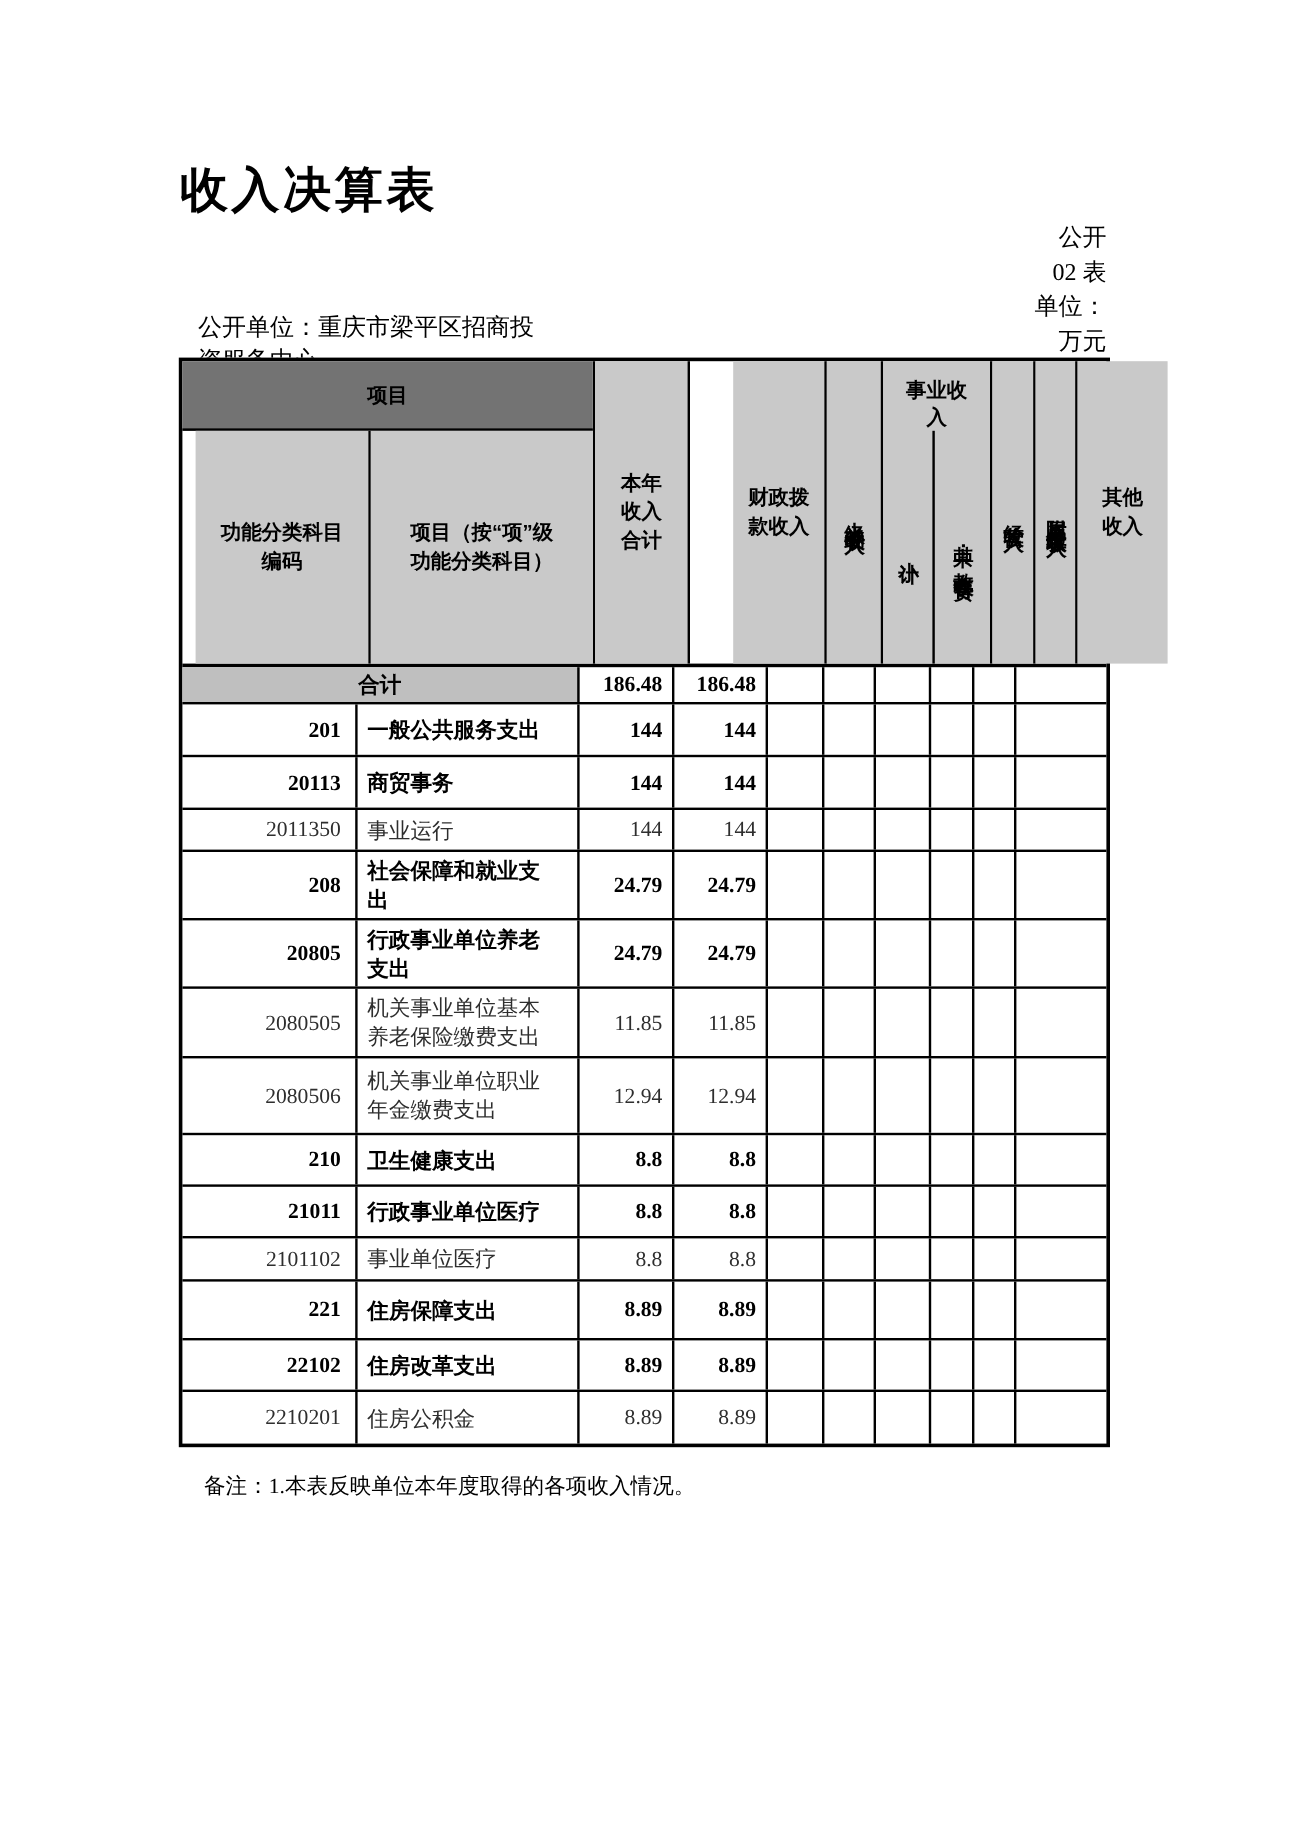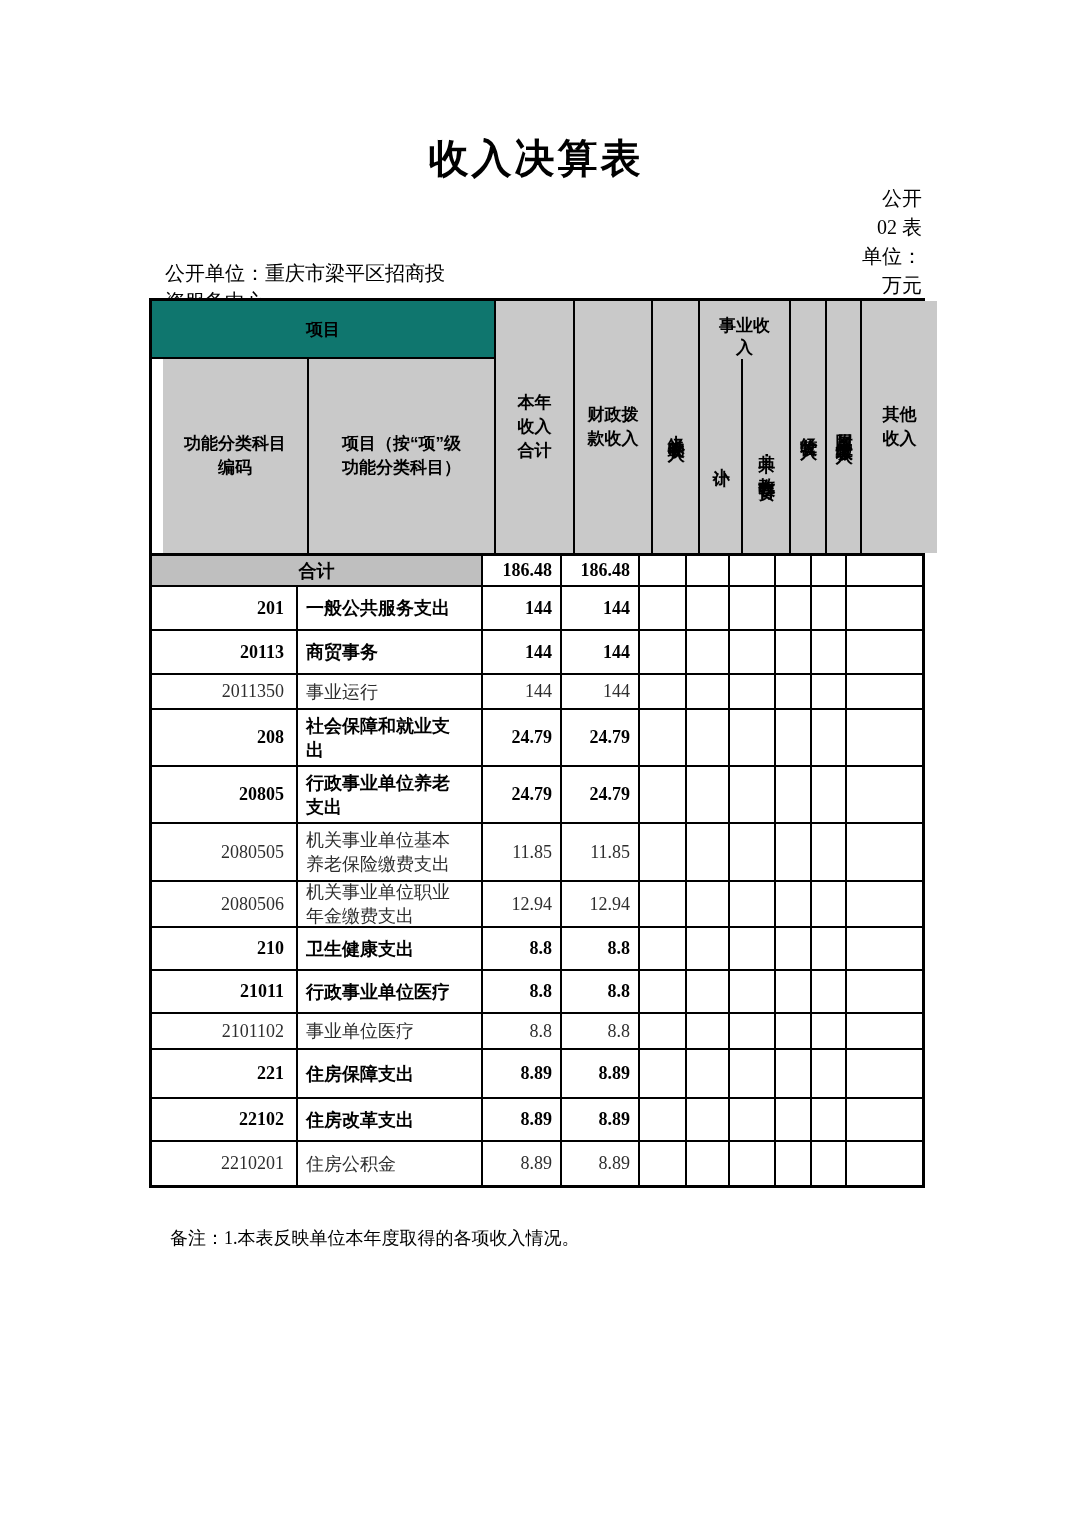--- a/index.html
+++ b/index.html
@@ -4,21 +4,21 @@
 <style>
   * { margin:0; padding:0; box-sizing:border-box; }
   html,body { background:#ffffff; }
   .page {
     position:relative; width:1074px; height:1520px; background:#ffffff;
     font-family:"Liberation Serif", serif; color:#000;
   }
   
   .title {
     position:absolute; left:150px; top:131px; width:772px;
-    text-align:center; font-weight:bold; font-size:40px; letter-spacing:3px;
+    text-align:left; font-weight:bold; font-size:40px; letter-spacing:3px;
     font-family:"Liberation Serif", serif;
   }
   .meta-right {
     position:absolute; right:152px; top:184px; text-align:right;
     font-size:20px; line-height:29px;
   }
   .meta-left {
     position:absolute; left:165px; top:259px; width:332px;
     font-size:20px; line-height:28px;
   }
@@ -30,31 +30,31 @@
   .hdr { display:flex; height:255px; border-bottom:3px solid #000; }
   .hcell {
     background:#c9c9c9; border-right:2px solid #000;
     display:flex; align-items:center; justify-content:center;
     text-align:center; font-family:"Liberation Sans", sans-serif;
     font-weight:bold; font-size:17px; line-height:24px;
   }
   .hcell.last { border-right:none; }
   .grpA { flex:0 0 331px; display:flex; flex-direction:column; border-right:2px solid #000; }
   .grpA .proj {
-    height:58px; background:#0f766e; border-bottom:2px solid #000;
+    height:58px; background:#737373; border-bottom:2px solid #000;
     display:flex; align-items:center; justify-content:center;
     font-family:"Liberation Sans", sans-serif; font-weight:bold; font-size:17px;
   }
   .grpA .sub { flex:1; display:flex;padding-left:11px; }
   .grpA .sub .code-h { flex:0 0 146px; border-right:2px solid #000; }
   .grpA .sub .item-h { flex:0 0 185px; }
   .grpA .sub .hcell { border-right:none; }
   .grpA .sub .code-h.hcell { border-right:2px solid #000; }
   .w-total  { flex:0 0 79px; }
-  .w-fiscal { flex:0 0 78px; }
+  .w-fiscal { flex:0 0 78px;margin-left:36px; }
   .w-sup    { flex:0 0 47px; }
   .grpB { flex:0 0 89px; display:flex; flex-direction:column; background:#c9c9c9; border-right:2px solid #000; }
   .grpB .blabel {
     height:58px; display:flex; align-items:flex-end; justify-content:center;
     font-family:"Liberation Sans", sans-serif; font-weight:bold; font-size:17px; line-height:22px;
     text-align:center; padding-bottom:0;
   }
   .grpB .blabel span { display:inline-block; width:56px; }
   .grpB .bsub { flex:1; display:flex; }
   .grpB .bsub .subcell {
@@ -245,21 +245,21 @@
       <div class="cell c-total">11.85</div>
       <div class="cell c-fiscal">11.85</div>
       <div class="cell c-sup"></div>
         <div class="cell c-sub"></div>
         <div class="cell c-edu"></div>
         <div class="cell c-oper"></div>
         <div class="cell c-aff"></div>
         <div class="cell c-oth lastc"></div>
     </div>
 
-    <div class="row r" style="height:46px">
+    <div class="row r" style="height:64px">
       <div class="cell c-code">2080506</div>
       <div class="cell c-name">机关事业单位职业年金缴费支出</div>
       <div class="cell c-total">12.94</div>
       <div class="cell c-fiscal">12.94</div>
       <div class="cell c-sup"></div>
         <div class="cell c-sub"></div>
         <div class="cell c-edu"></div>
         <div class="cell c-oper"></div>
         <div class="cell c-aff"></div>
         <div class="cell c-oth lastc"></div>

